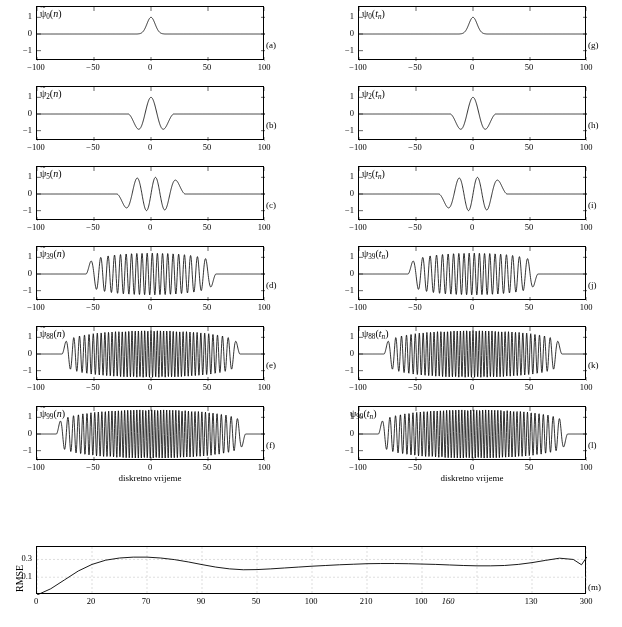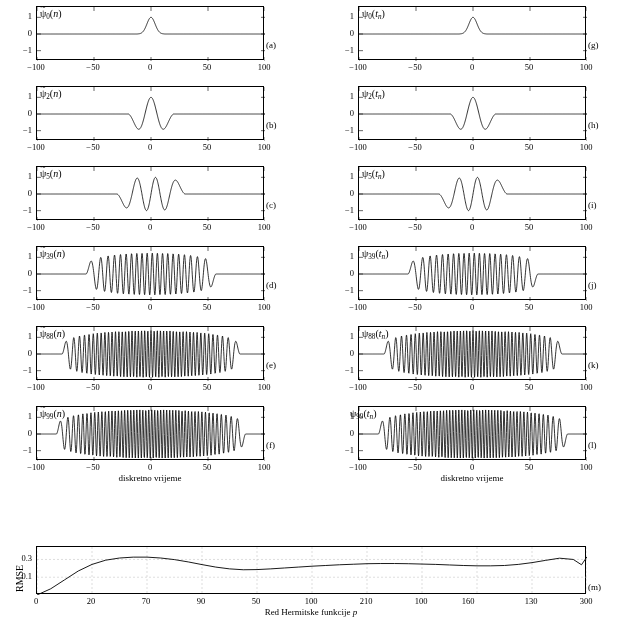--- a/index.html
+++ b/index.html
@@ -416,19 +416,18 @@
     <div class="ytick-lbl" style="left: 8px; width: 24px; top: 571.222px;">0.1</div>
     <div class="ytick-lbl" style="left: 8px; width: 24px; top: 553.444px;">0.3</div>
     <div class="tick-lbl" style="left: 20px; width: 32px; top: 596px;">0</div>
     <div class="tick-lbl" style="left: 75px; width: 32px; top: 596px;">20</div>
     <div class="tick-lbl" style="left: 130px; width: 32px; top: 596px;">70</div>
     <div class="tick-lbl" style="left: 185px; width: 32px; top: 596px;">90</div>
     <div class="tick-lbl" style="left: 240px; width: 32px; top: 596px;">50</div>
     <div class="tick-lbl" style="left: 295px; width: 32px; top: 596px;">100</div>
     <div class="tick-lbl" style="left: 350px; width: 32px; top: 596px;">210</div>
     <div class="tick-lbl" style="left: 405px; width: 32px; top: 596px;">100</div>
-    <div class="tick-lbl" style="left: 452px; width: 32px; top: 596px;">160</div>
+    <div class="tick-lbl" style="left: 432px; width: 32px; top: 596px; font-style: italic;">160</div>
     <div class="tick-lbl" style="left: 515px; width: 32px; top: 596px;">130</div>
     <div class="tick-lbl" style="left: 570px; width: 32px; top: 596px;">300</div>
     <div class="panel-lbl" style="left: 588px; top: 582px;">(m)</div>
     <div class="ylabel-rot" style="left: 14px; top: 592px;">RMSE</div>
-    <div class="xlabel" style="left: 36px; width: 550px; top: 607px;">Red Hermitske funkcije <i>p</i></div>
   </div>
 
 </body></html>

